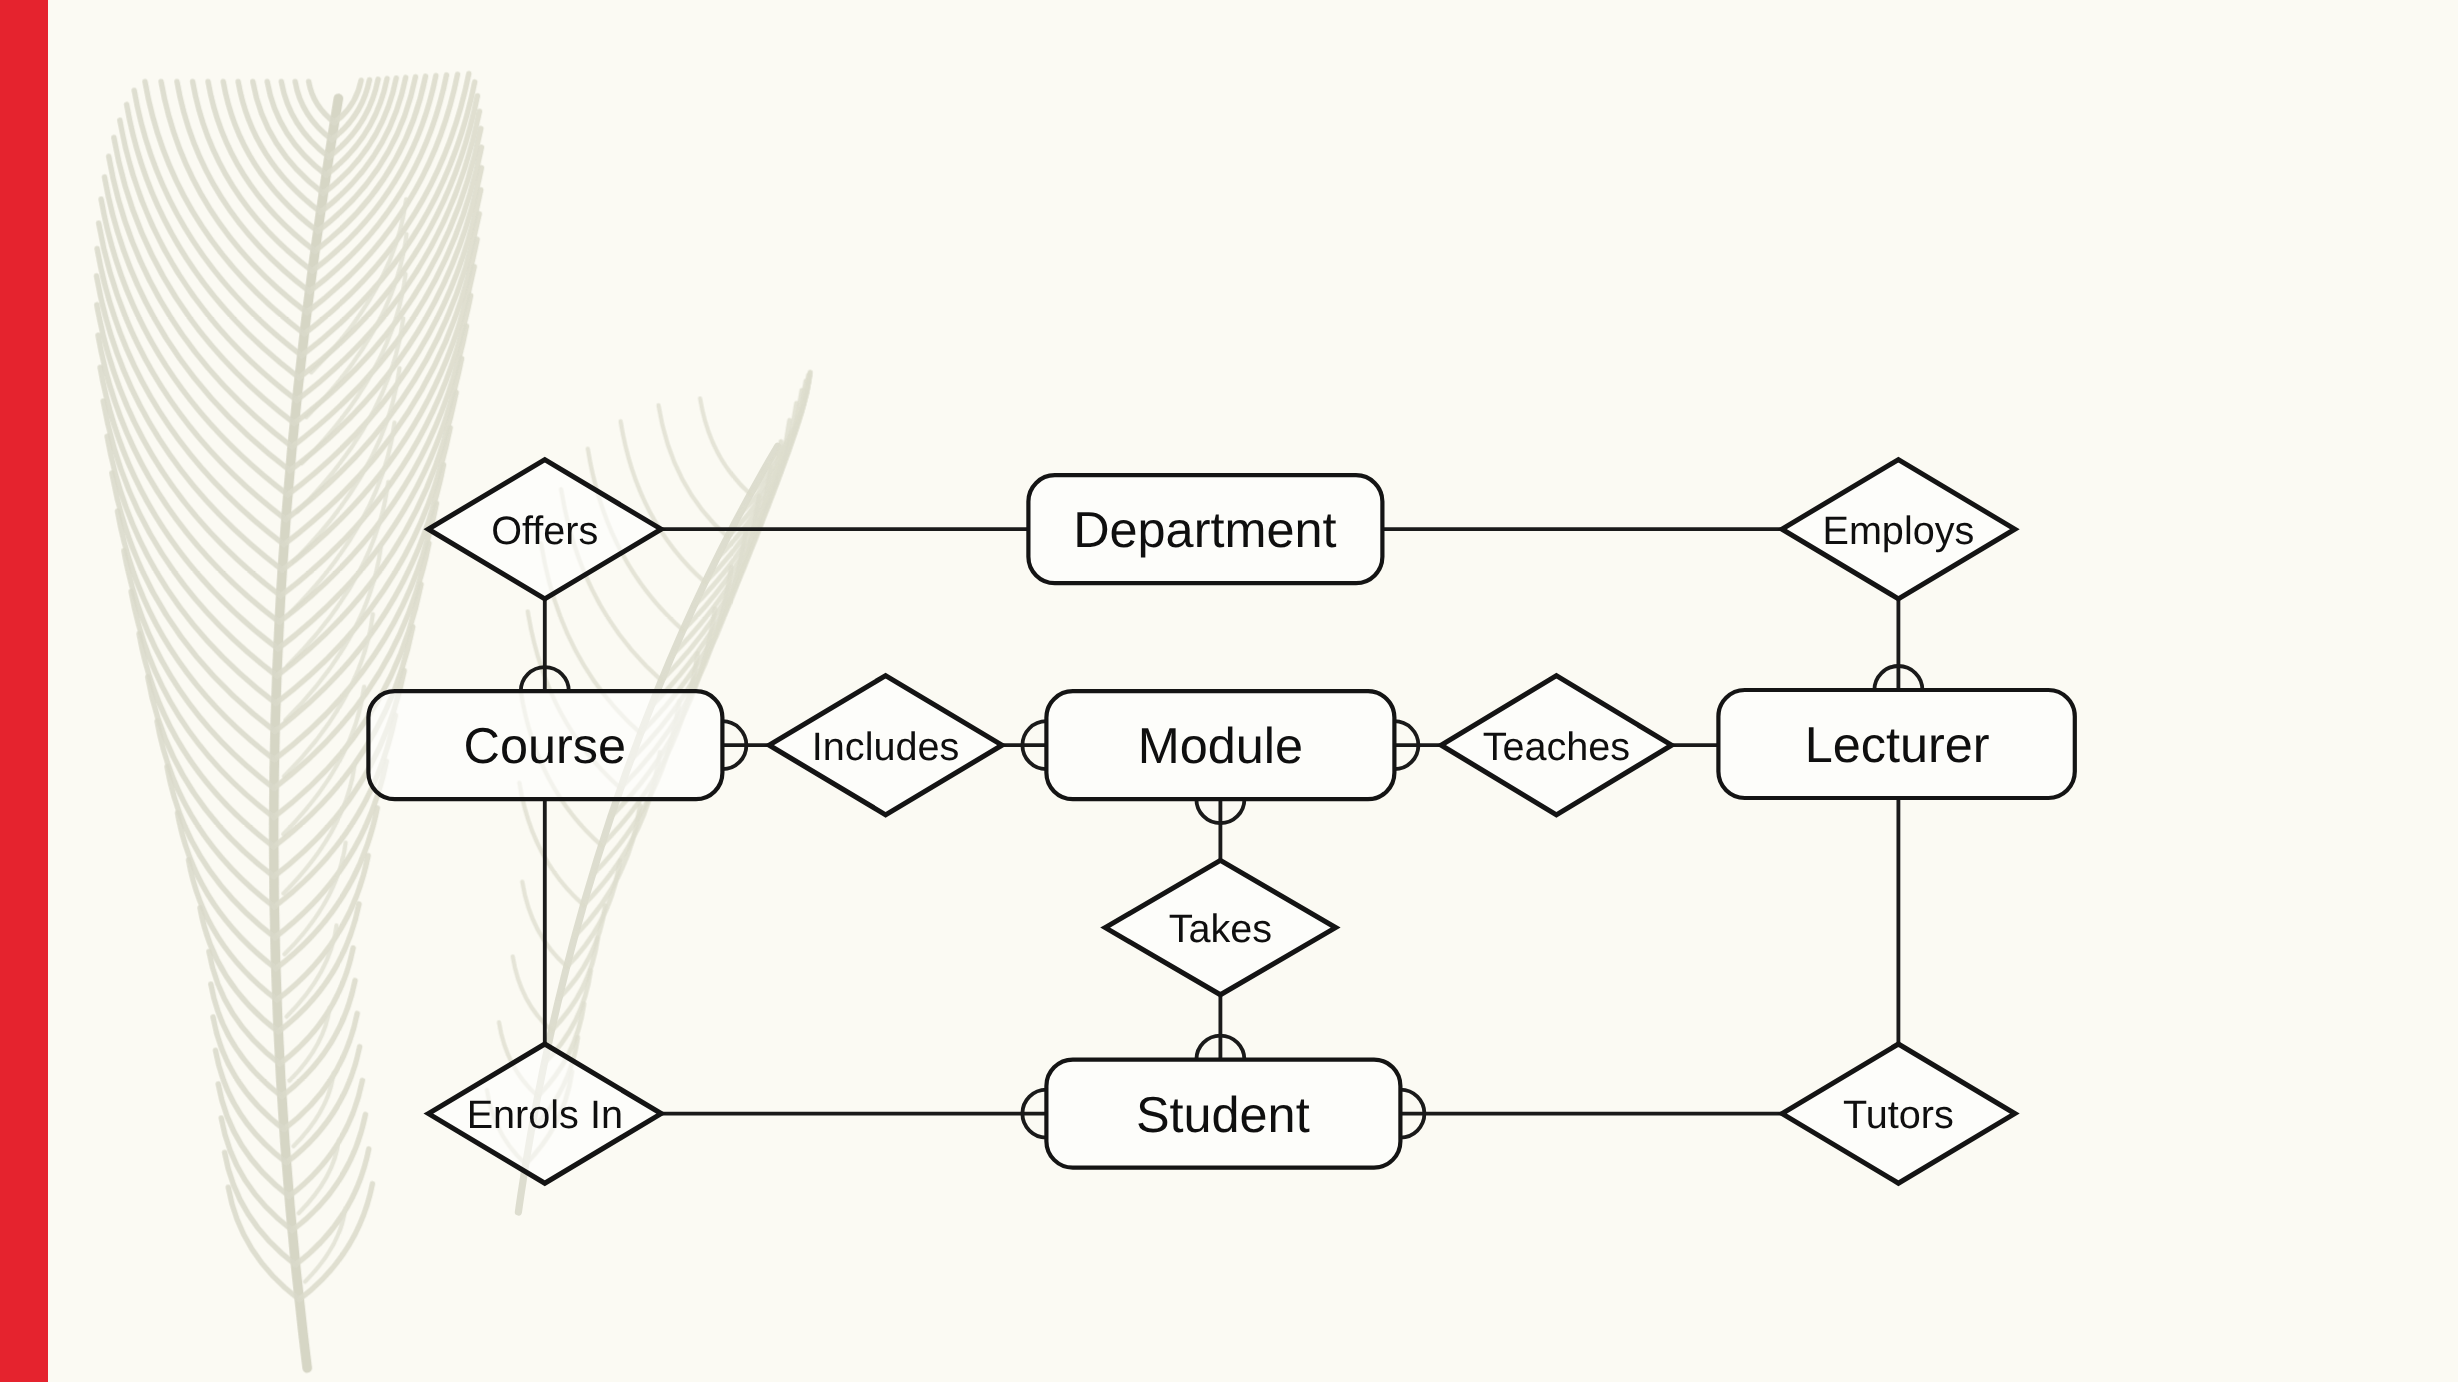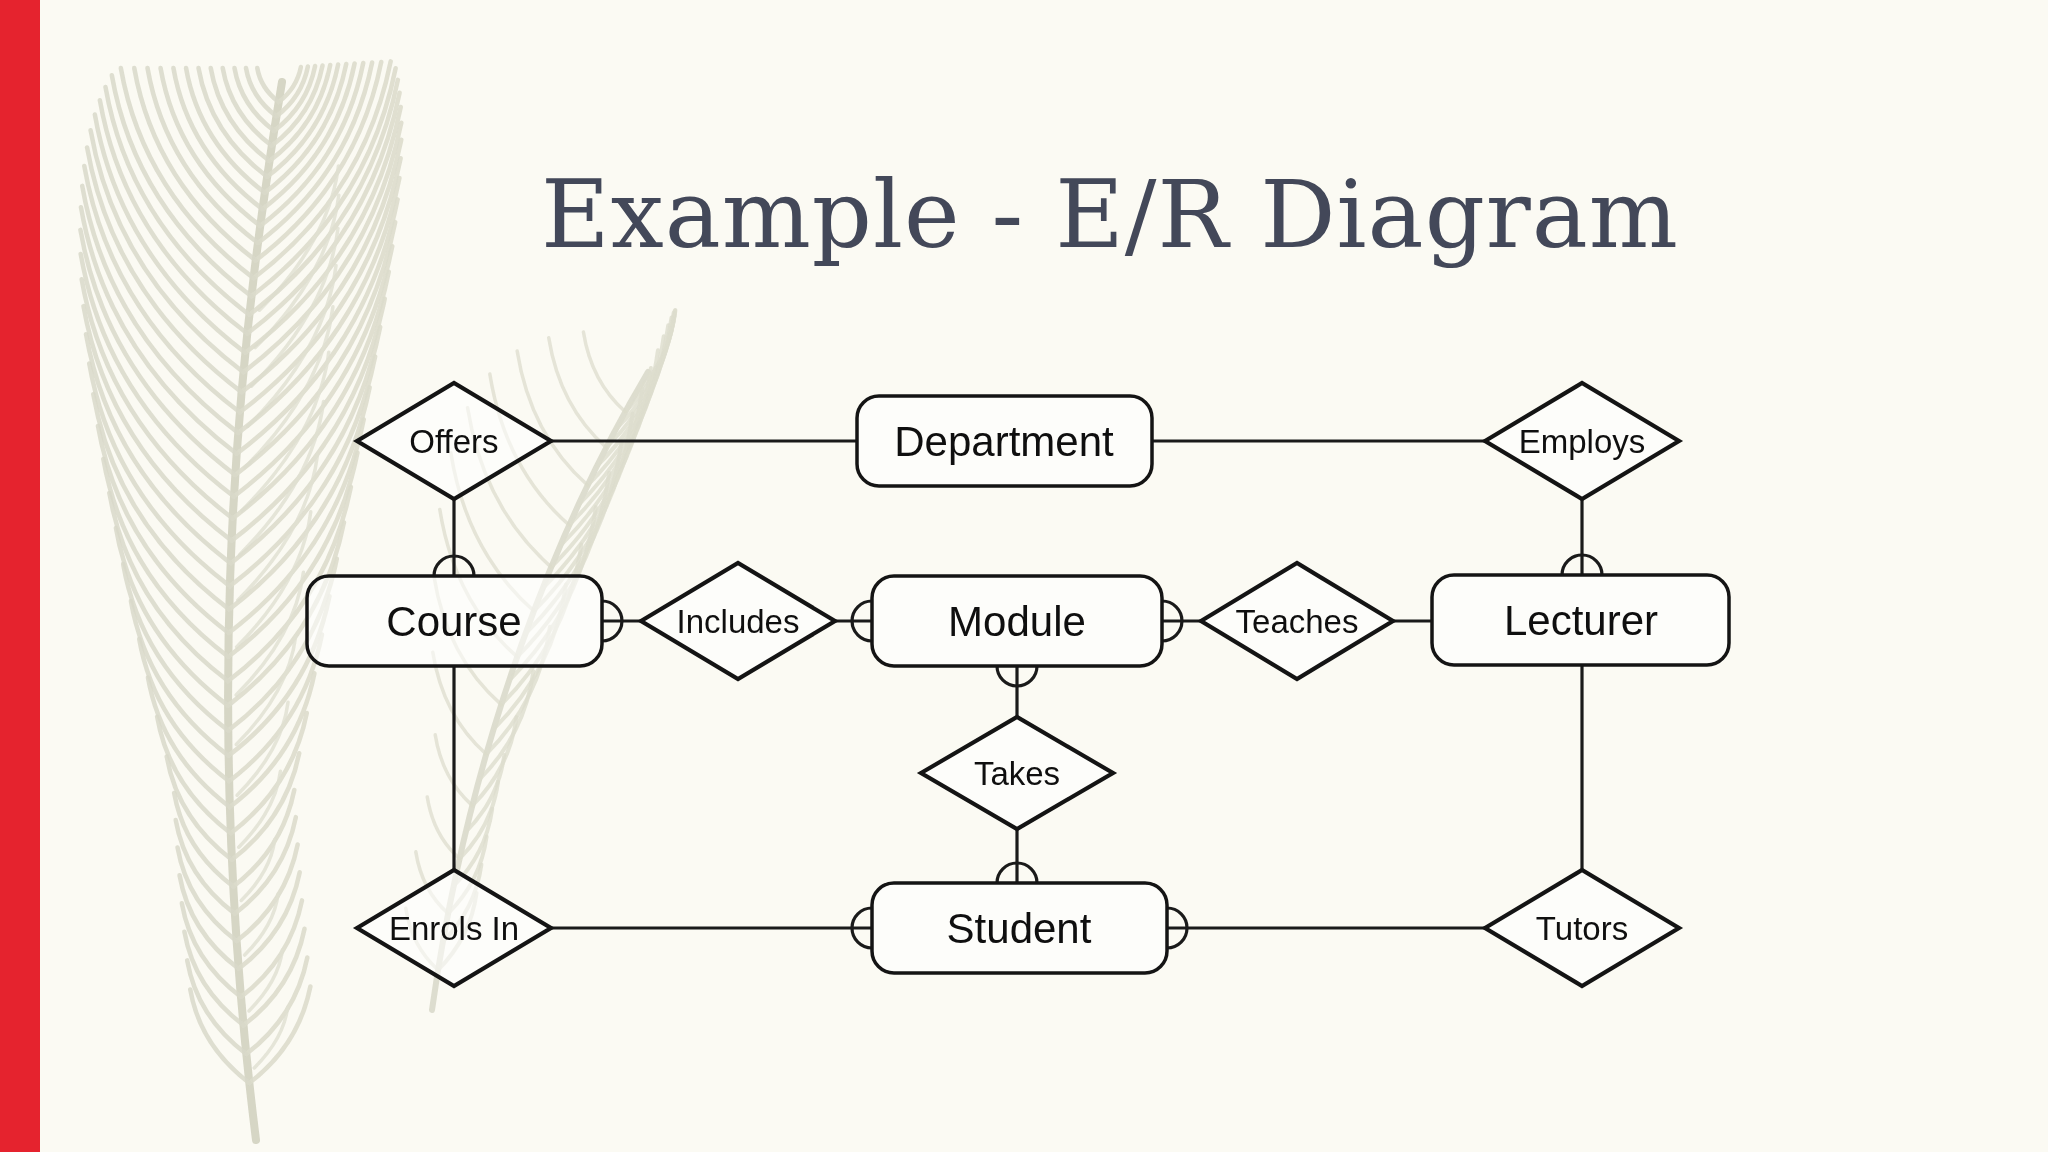--- a/index.html
+++ b/index.html
@@ -243,14 +243,13 @@
       <polygon class="rel-diamond" points="357,928 454,870 551,928 454,986"></polygon>
       <text class="rel-label" x="454" y="940" text-anchor="middle">Enrols In</text>
 
       <polygon class="rel-diamond" points="1485,928 1582,870 1679,928 1582,986"></polygon>
       <text class="rel-label" x="1582" y="940" text-anchor="middle">Tutors</text>
     </g>
   </svg>
 
   <div id="accent-bar"></div>
 
-  <h1 id="slide-title">Example - E/R Diagram</h1>
 </div>
 
 </body></html>

